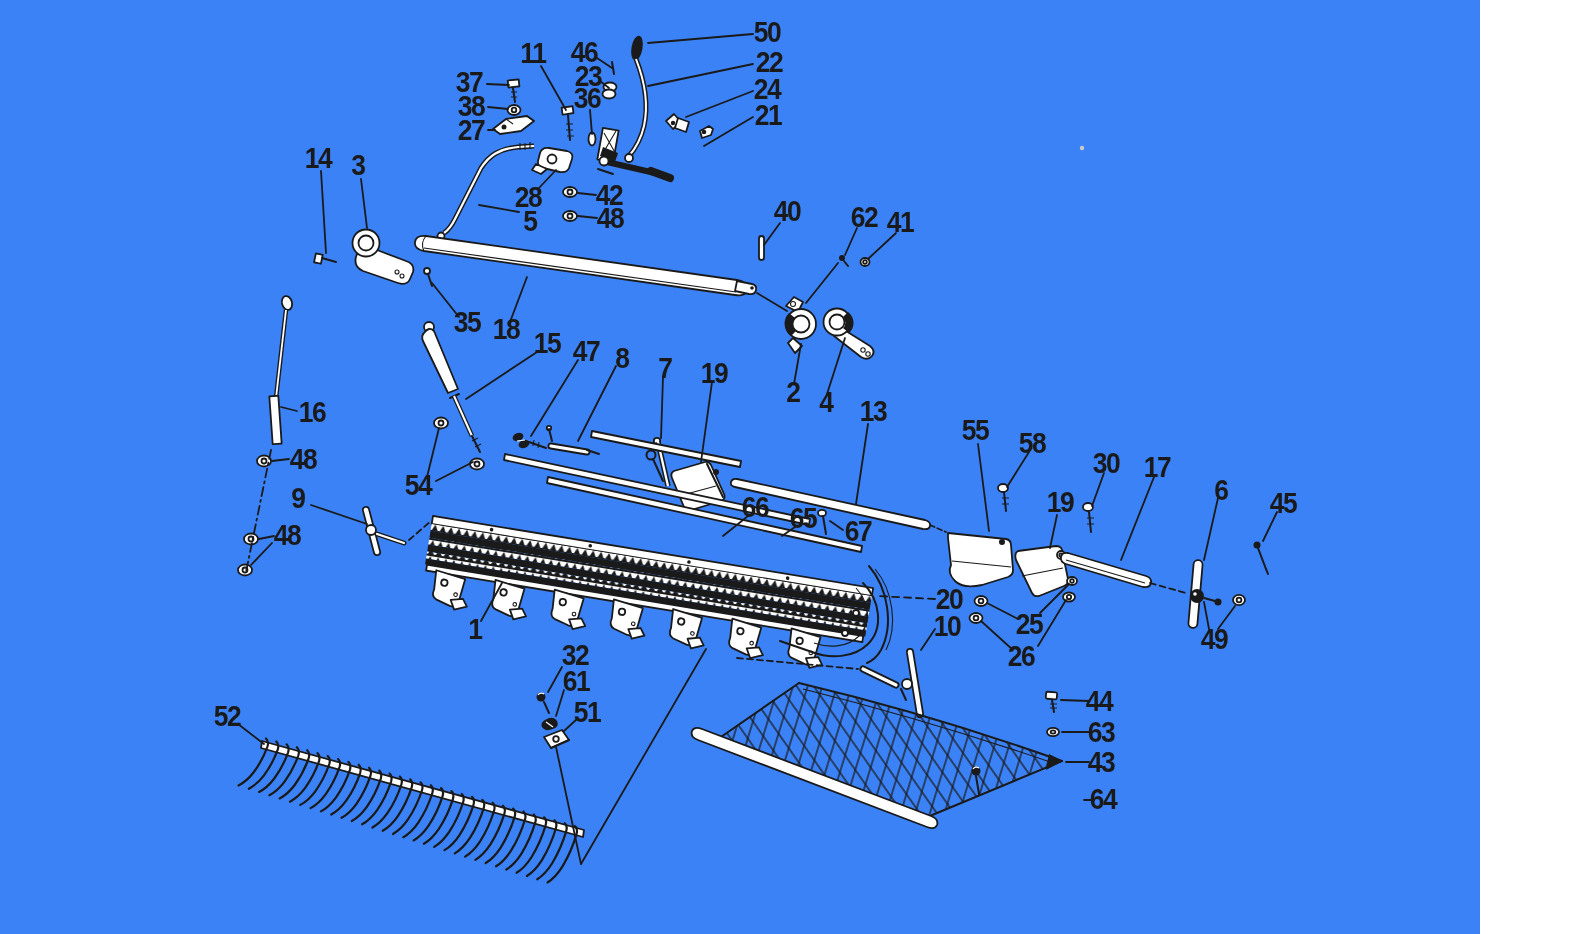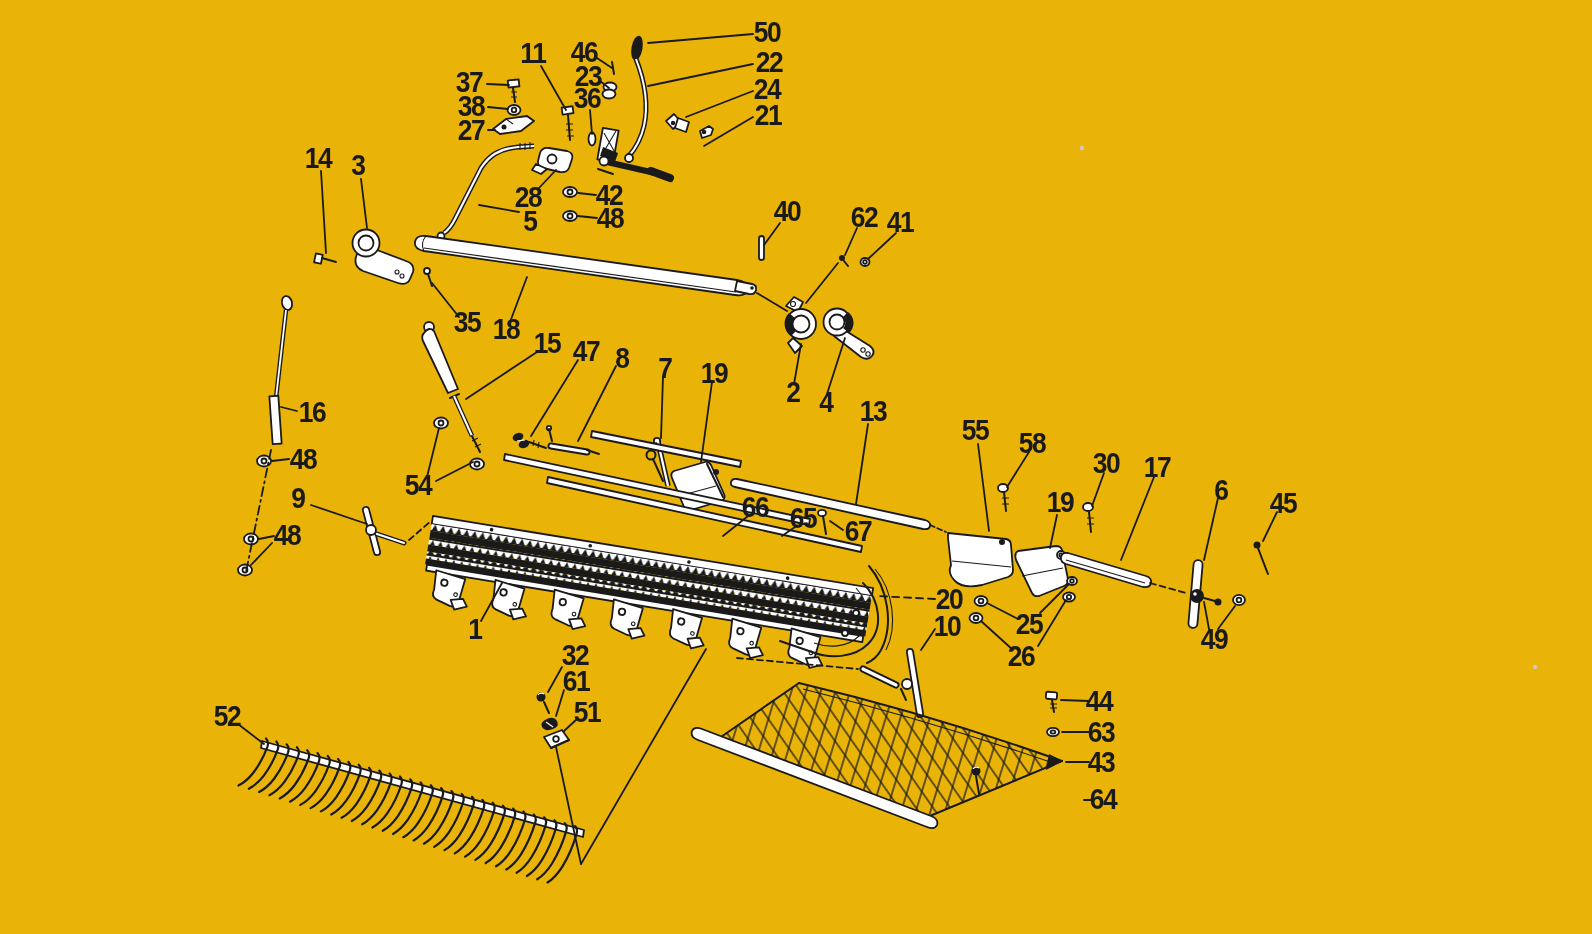--- a/index.html
+++ b/index.html
@@ -1,16 +1,16 @@
 <!DOCTYPE html>
 <html><head>
 <meta charset="utf-8">
 <style>
   html,body{margin:0;padding:0;background:#fff;}
-  #stage{position:relative;width:1592px;height:934px;background:#eab308;overflow:hidden;
+  #stage{position:relative;width:1480px;height:934px;background:#3b82f6;overflow:hidden;
          font-family:"Liberation Sans",sans-serif;}
   #drawing,#leads{position:absolute;left:0;top:0;}
   .part-label{position:absolute;transform:translate(-50%,-50%) scaleX(.88);
     font:700 30px "Liberation Sans",sans-serif;color:#1a1a1a;letter-spacing:-1.5px;
     white-space:nowrap;line-height:1;}
   .ln{stroke:#1a1a1a;fill:none;stroke-width:2;stroke-linecap:round;stroke-linejoin:round;}
   .fw{fill:#ffffff;stroke:#1a1a1a;stroke-width:1.8;stroke-linejoin:round;}
   .fb{fill:#1a1a1a;stroke:none;}
   .thin{stroke:#1a1a1a;stroke-width:1.1;fill:none;}
 </style>

